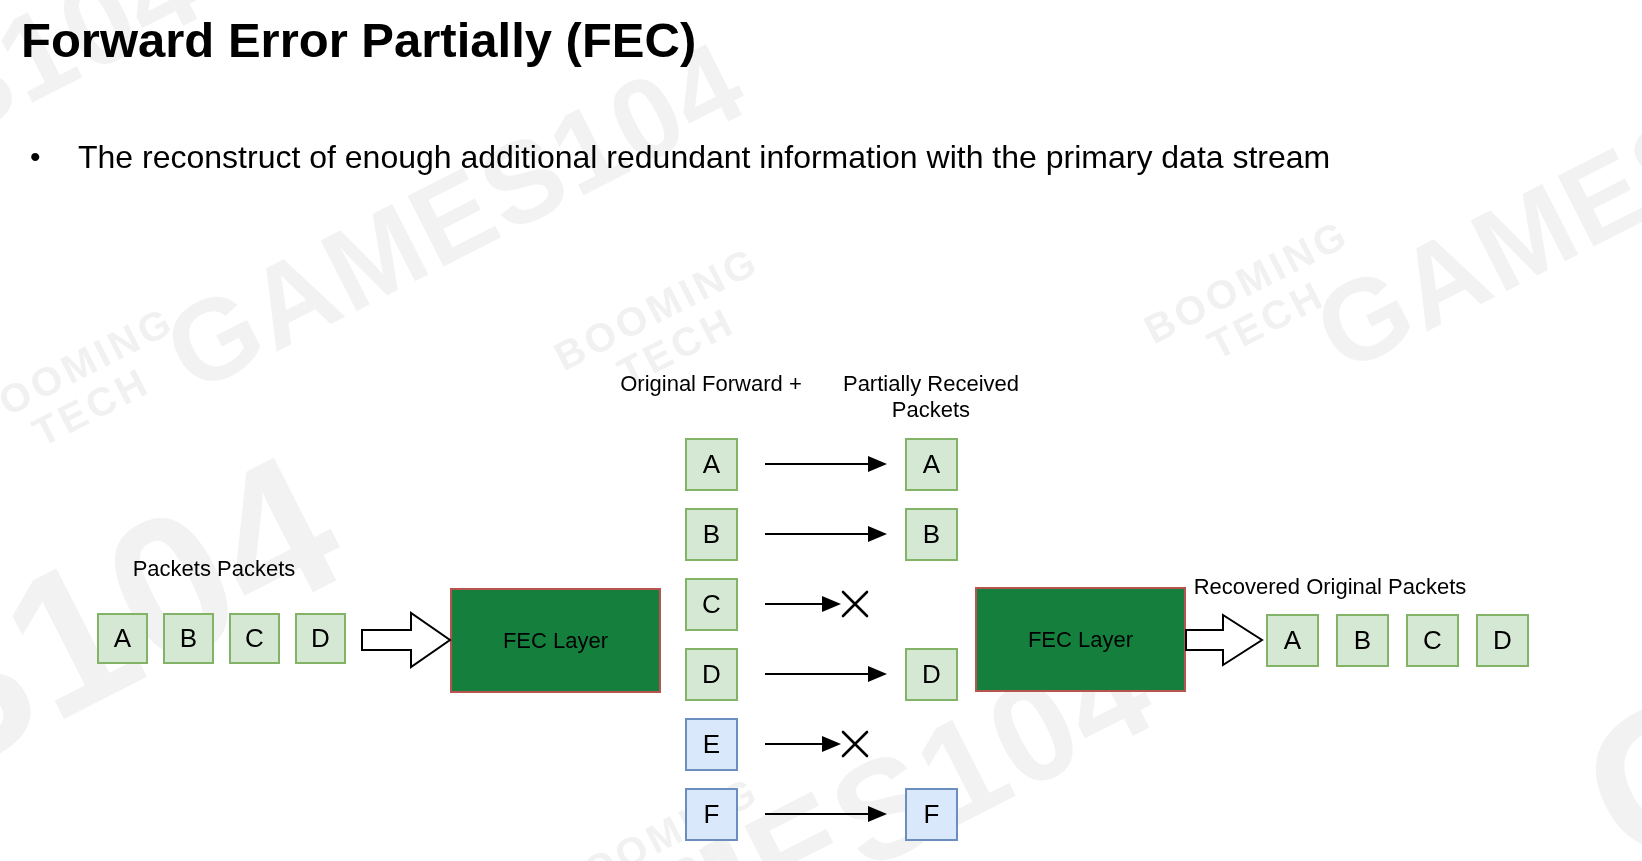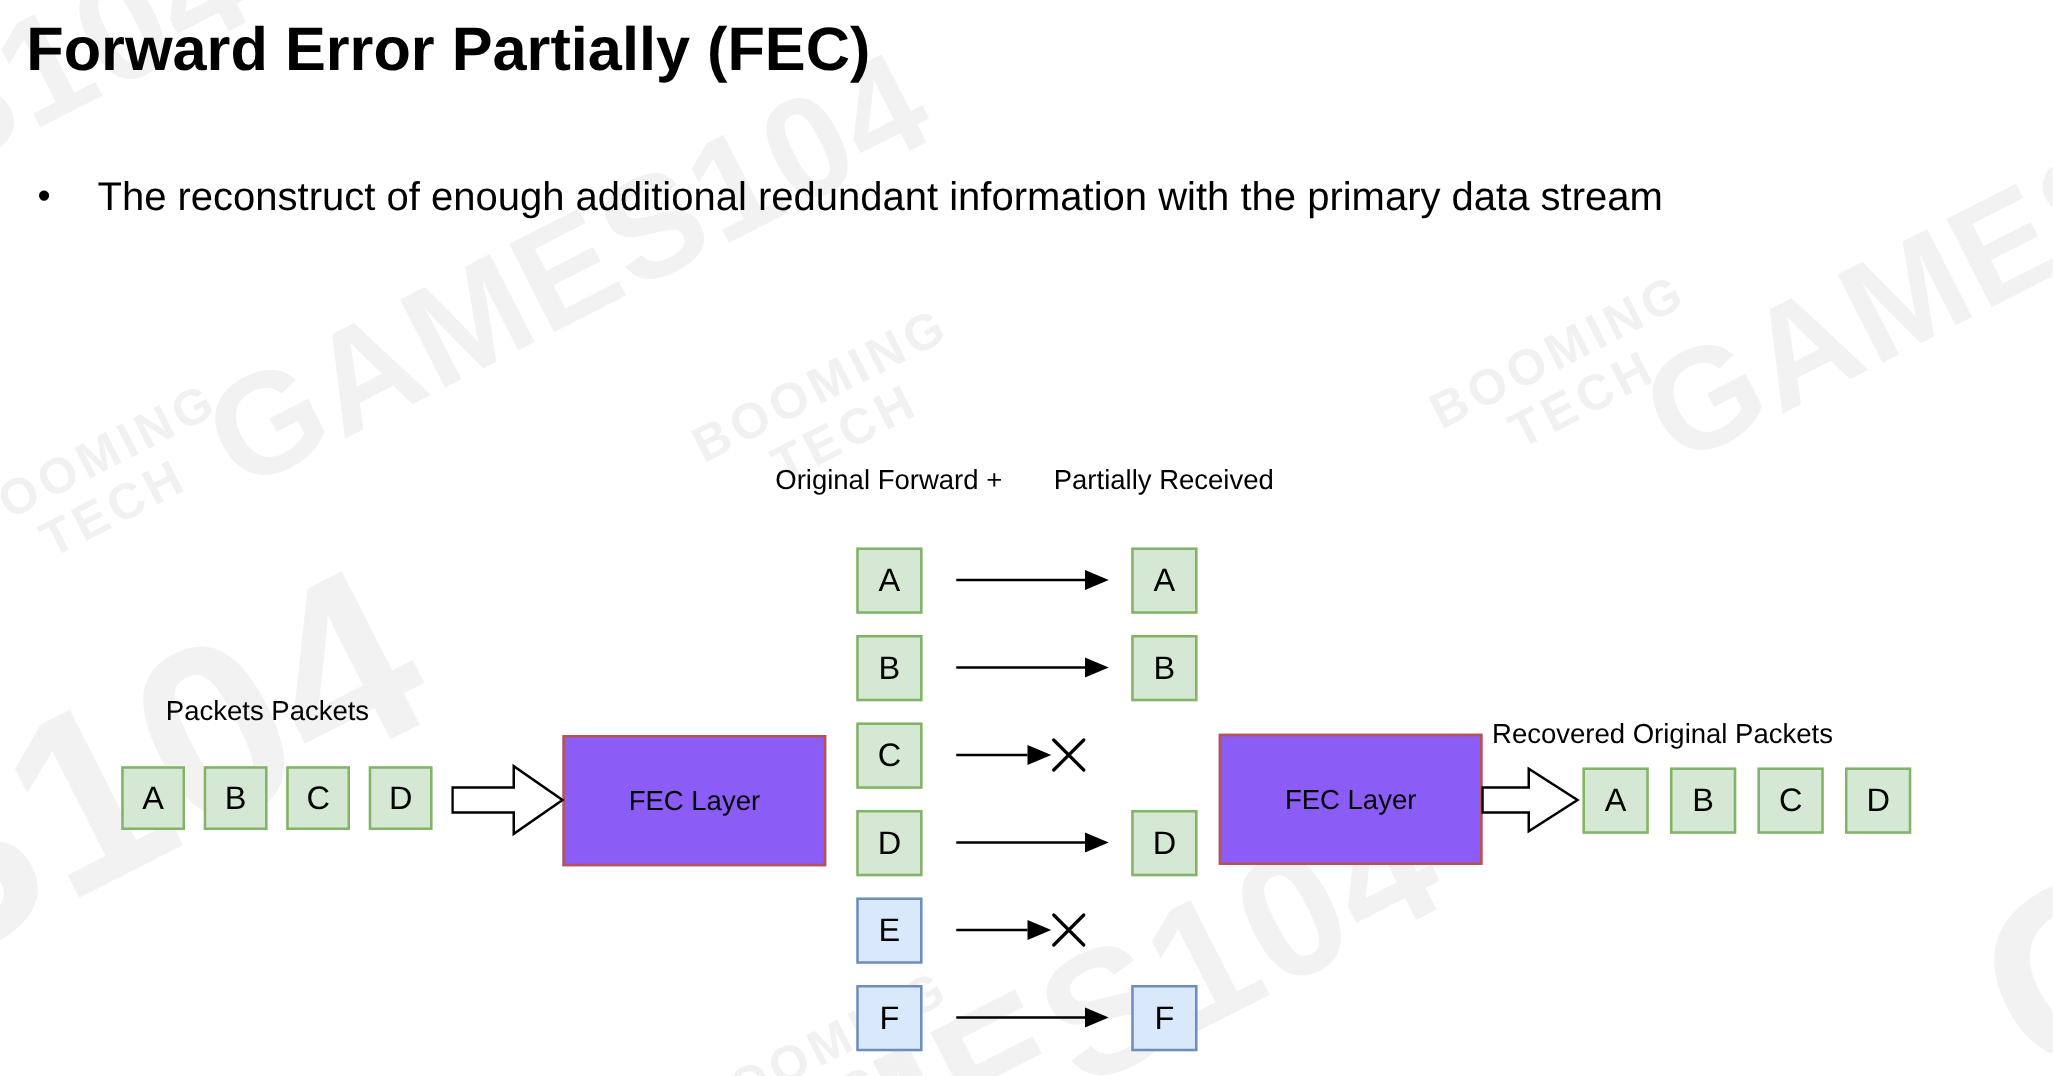--- a/index.html
+++ b/index.html
@@ -21,21 +21,21 @@
   .bl1{top:139px;}
   .bl2{top:206px;}
 
   
   .dlabel{position:absolute;font-size:22px;line-height:26px;text-align:center;width:280px;}
   .lbl-original{left:74px;top:556px;}
   .lbl-encoded{left:571px;top:371px;}
   .lbl-received{left:791px;top:371px;}
   .lbl-recovered{left:1190px;top:574px;}
 
-  .fec-box{position:absolute;width:211px;height:105px;background:#8b5cf6;border:2px solid #b85450;
+  .fec-box{position:absolute;width:211px;height:105px;background:#15803d;border:2px solid #b85450;
            display:flex;align-items:center;justify-content:center;font-size:22px;box-sizing:border-box;}
   .fec-left{left:450px;top:588px;}
   .fec-right{left:975px;top:587px;}
 
   .packet-box{position:absolute;display:flex;align-items:center;justify-content:center;
               font-size:26px;box-sizing:border-box;border:2px solid;}
   .aline{position:absolute;height:2px;background:#000;}
   .ahead{position:absolute;width:0;height:0;border-top:8px solid transparent;
          border-bottom:8px solid transparent;border-left:19px solid #000;}
   .xmark{position:absolute;}
@@ -81,20 +81,21 @@
     <div>
 
       <div class="dlabel lbl-original">Packets Packets</div>
 
       <div class="dlabel lbl-encoded">
         <div>Original Forward +</div>
       </div>
 
       <div class="dlabel lbl-received">
         <div>Partially Received</div>
+        <div>Packets</div>
       </div>
 
       <div class="dlabel lbl-recovered">Recovered Original Packets</div>
 
       <div class="fec-box fec-left">FEC Layer</div>
       <div class="fec-box fec-right">FEC Layer</div>
 
       <svg class="block-arrow" style="left:361px;top:611px;" width="92" height="58">
         <polygon points="1,19 50,19 50,2 89,29 50,56 50,39 1,39" fill="#ffffff" stroke="#000000" stroke-width="2"></polygon>
       </svg>

